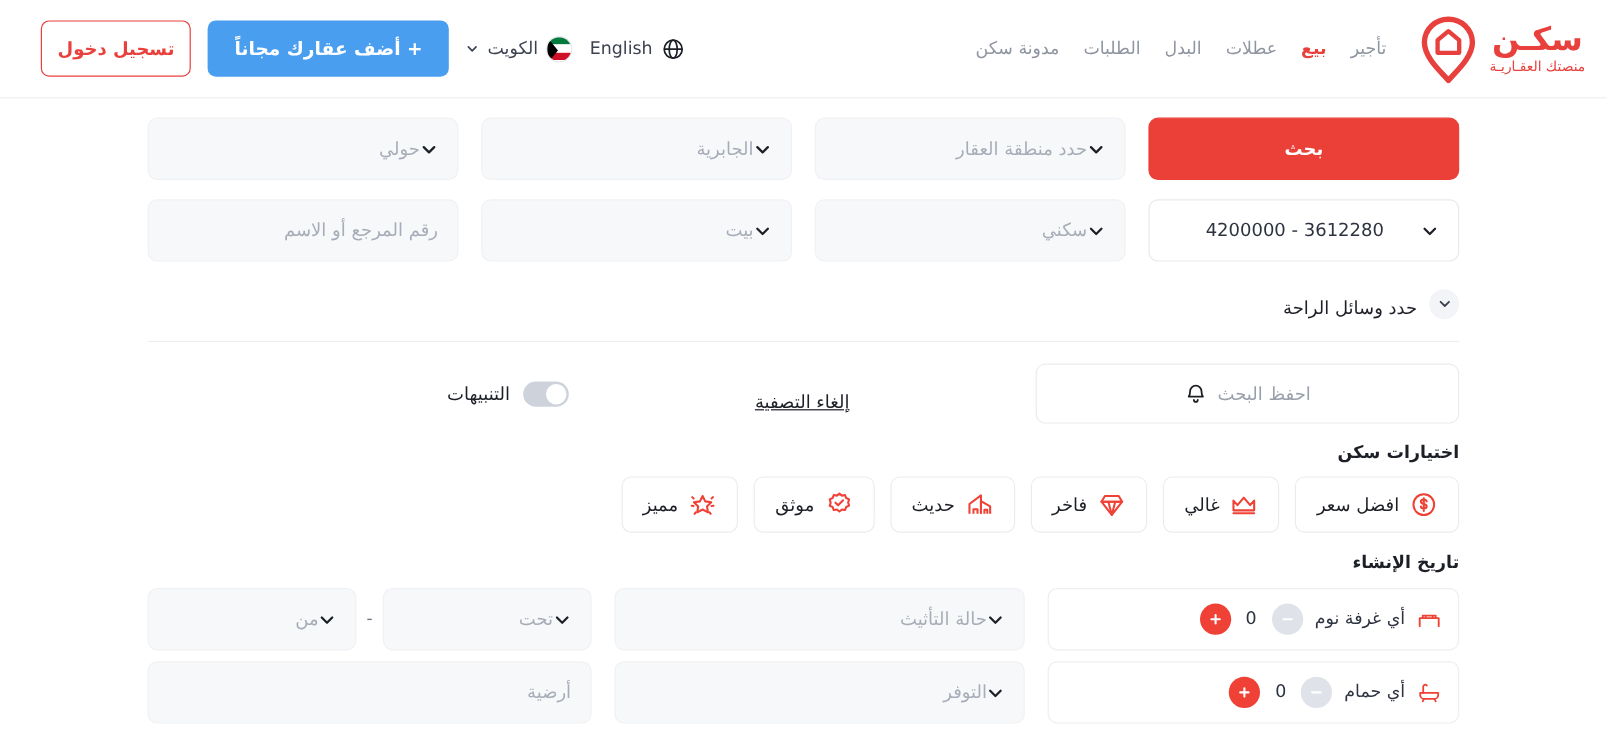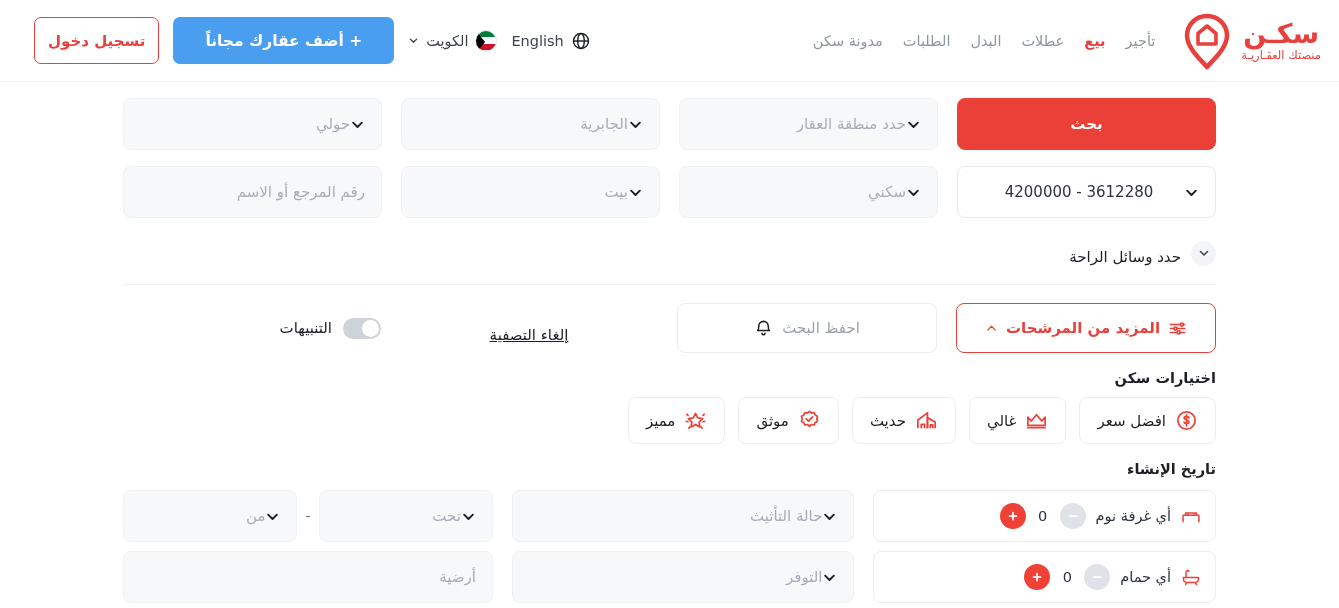--- a/index.html
+++ b/index.html
@@ -81,21 +81,21 @@
   }
   .country-label { font-size: 14.5px; color: #3c4250; }
   .chev-sm { width: 11px; height: 11px; color: #3c4250; }
 
   .btn-add {
     background: #4a9ef0;
     color: #ffffff;
     border: none;
     border-radius: 7px;
     height: 47px;
-    padding: 0 32px;
+    padding: 0 22px;
     font-size: 15.5px;
     font-weight: bold;
     font-family: inherit;
     cursor: pointer;
     white-space: nowrap;
     direction: rtl;
   }
   .btn-login {
     background: #ffffff;
     color: #e8403c;
@@ -431,32 +431,20 @@
           <path d="M5 9l7 7 7-7" stroke-linecap="round" stroke-linejoin="round"></path>
         </svg>
       </div>
       <span>حدد وسائل الراحة</span>
     </div>
   </div>
 
   <div class="divider"></div>
 
   <div class="actions">
-    <button class="btn-filters">
-      <svg viewBox="0 0 24 24" fill="none" stroke="currentColor" stroke-width="2" style="width:19px;height:19px;">
-        <path d="M3 7h13M19 7h2M3 12h5M11 12h10M3 17h9M15 17h6" stroke-linecap="round"></path>
-        <circle cx="17.5" cy="7" r="2"></circle>
-          <circle cx="9.5" cy="12" r="2"></circle>
-          <circle cx="13.5" cy="17" r="2"></circle>
-      </svg>
-      <span>المزيد من المرشحات</span>
-      <svg viewBox="0 0 24 24" fill="none" stroke="currentColor" stroke-width="2.4" style="width:13px;height:13px;">
-        <path d="M5 15l7-7 7 7" stroke-linecap="round" stroke-linejoin="round"></path>
-      </svg>
-    </button>
 
     <button class="btn-save">
       <span>احفظ البحث</span>
       <svg viewBox="0 0 24 24" fill="none" stroke="#1c1f26" stroke-width="1.9" style="width:19px;height:19px;">
         <path d="M6 9a6 6 0 1 1 12 0c0 4 1.5 5.5 1.5 5.5H4.5S6 13 6 9Z" stroke-linejoin="round"></path>
         <path d="M10 18a2 2 0 0 0 4 0" stroke-linecap="round"></path>
       </svg>
     </button>
 
     <div class="clear-cell">
@@ -480,20 +468,28 @@
         <path d="M12 6.5v11M14.5 9.3c0-1-1.1-1.7-2.5-1.7s-2.5.8-2.5 1.9c0 2.5 5 1.4 5 3.9 0 1.1-1.1 1.9-2.5 1.9s-2.5-.7-2.5-1.7" stroke-linecap="round"></path>
       </svg>
       <span>افضل سعر</span>
     </div>
     <div class="chip">
       <svg viewBox="0 0 24 24" fill="none" stroke="currentColor" stroke-width="1.8">
         <path d="M3 8.5l3.5 4L12 6l5.5 6.5L21 8.5V17H3V8.5Z" stroke-linejoin="round"></path>
         <path d="M3 19.5h18" stroke-linecap="round"></path>
       </svg>
       <span>غالي</span>
+    </div>
+    <div class="chip">
+      <svg viewBox="0 0 24 24" fill="none" stroke="currentColor" stroke-width="1.8">
+        <path d="M3 9.5h18L12 21 3 9.5Z" stroke-linejoin="round"></path>
+        <path d="M6 4.5h12l3 5H3l3-5Z" stroke-linejoin="round"></path>
+        <path d="M9 9.5 12 21l3-11.5" stroke-linejoin="round"></path>
+      </svg>
+      <span>فاخر</span>
     </div>
     <div class="chip">
       <svg viewBox="0 0 24 24" fill="none" stroke="currentColor" stroke-width="1.8">
         <path d="M3 20V11.5L13 4v16" stroke-linejoin="round"></path>
         <path d="M13 20V9l8 4.5V20" stroke-linejoin="round"></path>
         <path d="M6.5 20v-4h3.5v4M16 20v-3.5h2.5V20" stroke-linejoin="round"></path>
       </svg>
       <span>حديث</span>
     </div>
     <div class="chip">

